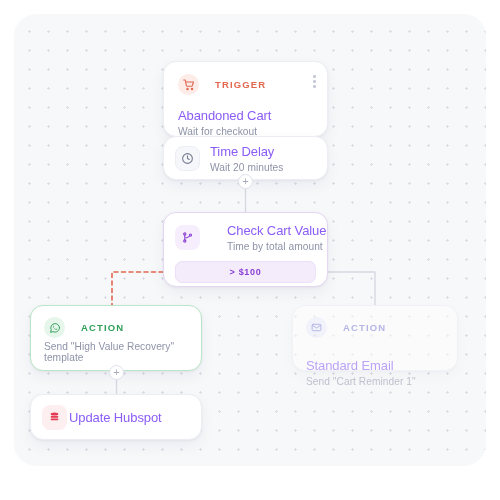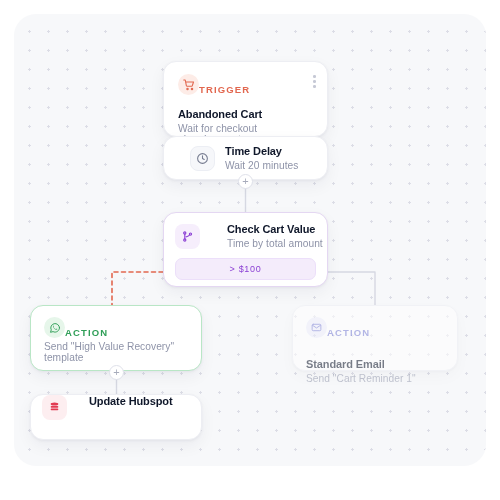--- a/index.html
+++ b/index.html
@@ -33,29 +33,29 @@
   #wires { position: absolute; left: 0; top: 0; width: 500px; height: 500px; pointer-events: none; }
 
   .card {
     position: absolute;
     background: #ffffff;
     border-radius: 13px;
     border: 1px solid #edeef3;
     box-shadow: 0 1px 3px rgba(25,28,60,0.05), 0 6px 16px rgba(25,28,60,0.05);
   }
 
-  .pill-row { display: flex; align-items: flex-end; gap: 0; }
+  .pill-row { display: flex; align-items: center; gap: 16px; }
 
   .chip-label {
     font-size: 9.5px; font-weight: 700;
     letter-spacing: 1.15px;
   }
 
   .card-title {
-    font-size: 11px; font-weight: 700; color: #0f172a;
+    font-size: 13px; font-weight: 400; color: #8b5cf6;
     letter-spacing: -0.1px;
   }
   .card-sub {
     font-size: 10.2px; color: #8e93a8; margin-top: 3px;
     letter-spacing: 0.05px;
   }
 
   
   #trigger-card { left: 163px; top: 61px; width: 165px; height: 76px; border-radius: 13px 13px 13px 13px; }
   #trigger-inner { padding: 12px 14px 0 14px; }
@@ -65,58 +65,58 @@
   }
   #dots-menu {
     position: absolute; right: 11px; top: 13px;
     display: flex; flex-direction: column; gap: 2.5px; align-items: center;
     cursor: pointer;
   }
   #dots-menu span { width: 2.6px; height: 2.6px; border-radius: 50%; background: #c6c9d6; display: block; }
 
   
   #delay-card { left: 163px; top: 136px; width: 165px; height: 44px; }
-  #delay-inner { display: flex; align-items: center; gap: 10px; padding: 0 0 0 26px; height: 100%; }
+  #delay-inner { display: flex; align-items: center; gap: 10px; padding: 0 0 0 11px; height: 100%; }
   .sq-icon {
     width: 25px; height: 25px; border-radius: 8px;
     display: flex; align-items: center; justify-content: center;
     flex: 0 0 auto;
   }
 
   
   #branch-card {
     left: 163px; top: 212px; width: 165px; height: 75px;
     border: 1px solid #e4d7f2;
   }
   #branch-head { display: flex; align-items: center; gap: 27px; padding: 10px 0 0 11px; }
   #branch-btns { display: flex; gap: 8px; padding: 9px 11px 0 11px; }
   .branch-btn {
     flex: 1; height: 22px; border-radius: 7px;
     display: flex; align-items: center; justify-content: center;
-    font-size: 9px; font-weight: 400; letter-spacing: 0.7px;
+    font-size: 9px; font-weight: 700; letter-spacing: 0.7px;
     cursor: pointer;
   }
   .branch-btn.active { background: #f4ecfb; color: #8b3fd4; border: 1px solid #ecdffa; }
   .branch-btn.idle   { background: #fafafc; color: #9aa0b2; border: 1px solid #eceef4; }
 
   
   #whatsapp-card {
     left: 30px; top: 305px; width: 172px; height: 66px;
     border: 1.4px solid #b9e6c6;
   }
   #whatsapp-inner { padding: 11px 13px 0 13px; }
 
   #email-card {
     left: 292px; top: 305px; width: 166px; height: 66px;
     opacity: 0.55;
   }
   #email-inner { padding: 11px 13px 0 13px; }
 
   #hubspot-card { left: 30px; top: 394px; width: 172px; height: 46px; }
-  #hubspot-inner { display: flex; align-items: flex-start; gap: 22px; padding: 0 0 0 11px; height: 100%; }
+  #hubspot-inner { display: flex; align-items: center; gap: 2px; padding: 0 0 0 11px; height: 100%; }
 
   
   .plus-btn {
     position: absolute;
     width: 15px; height: 15px; border-radius: 50%;
     background: #ffffff; border: 1px solid #dfe1ea;
     display: flex; align-items: center; justify-content: center;
     color: #a7abbb; font-size: 11px; line-height: 1;
     cursor: pointer; z-index: 6;
   }

